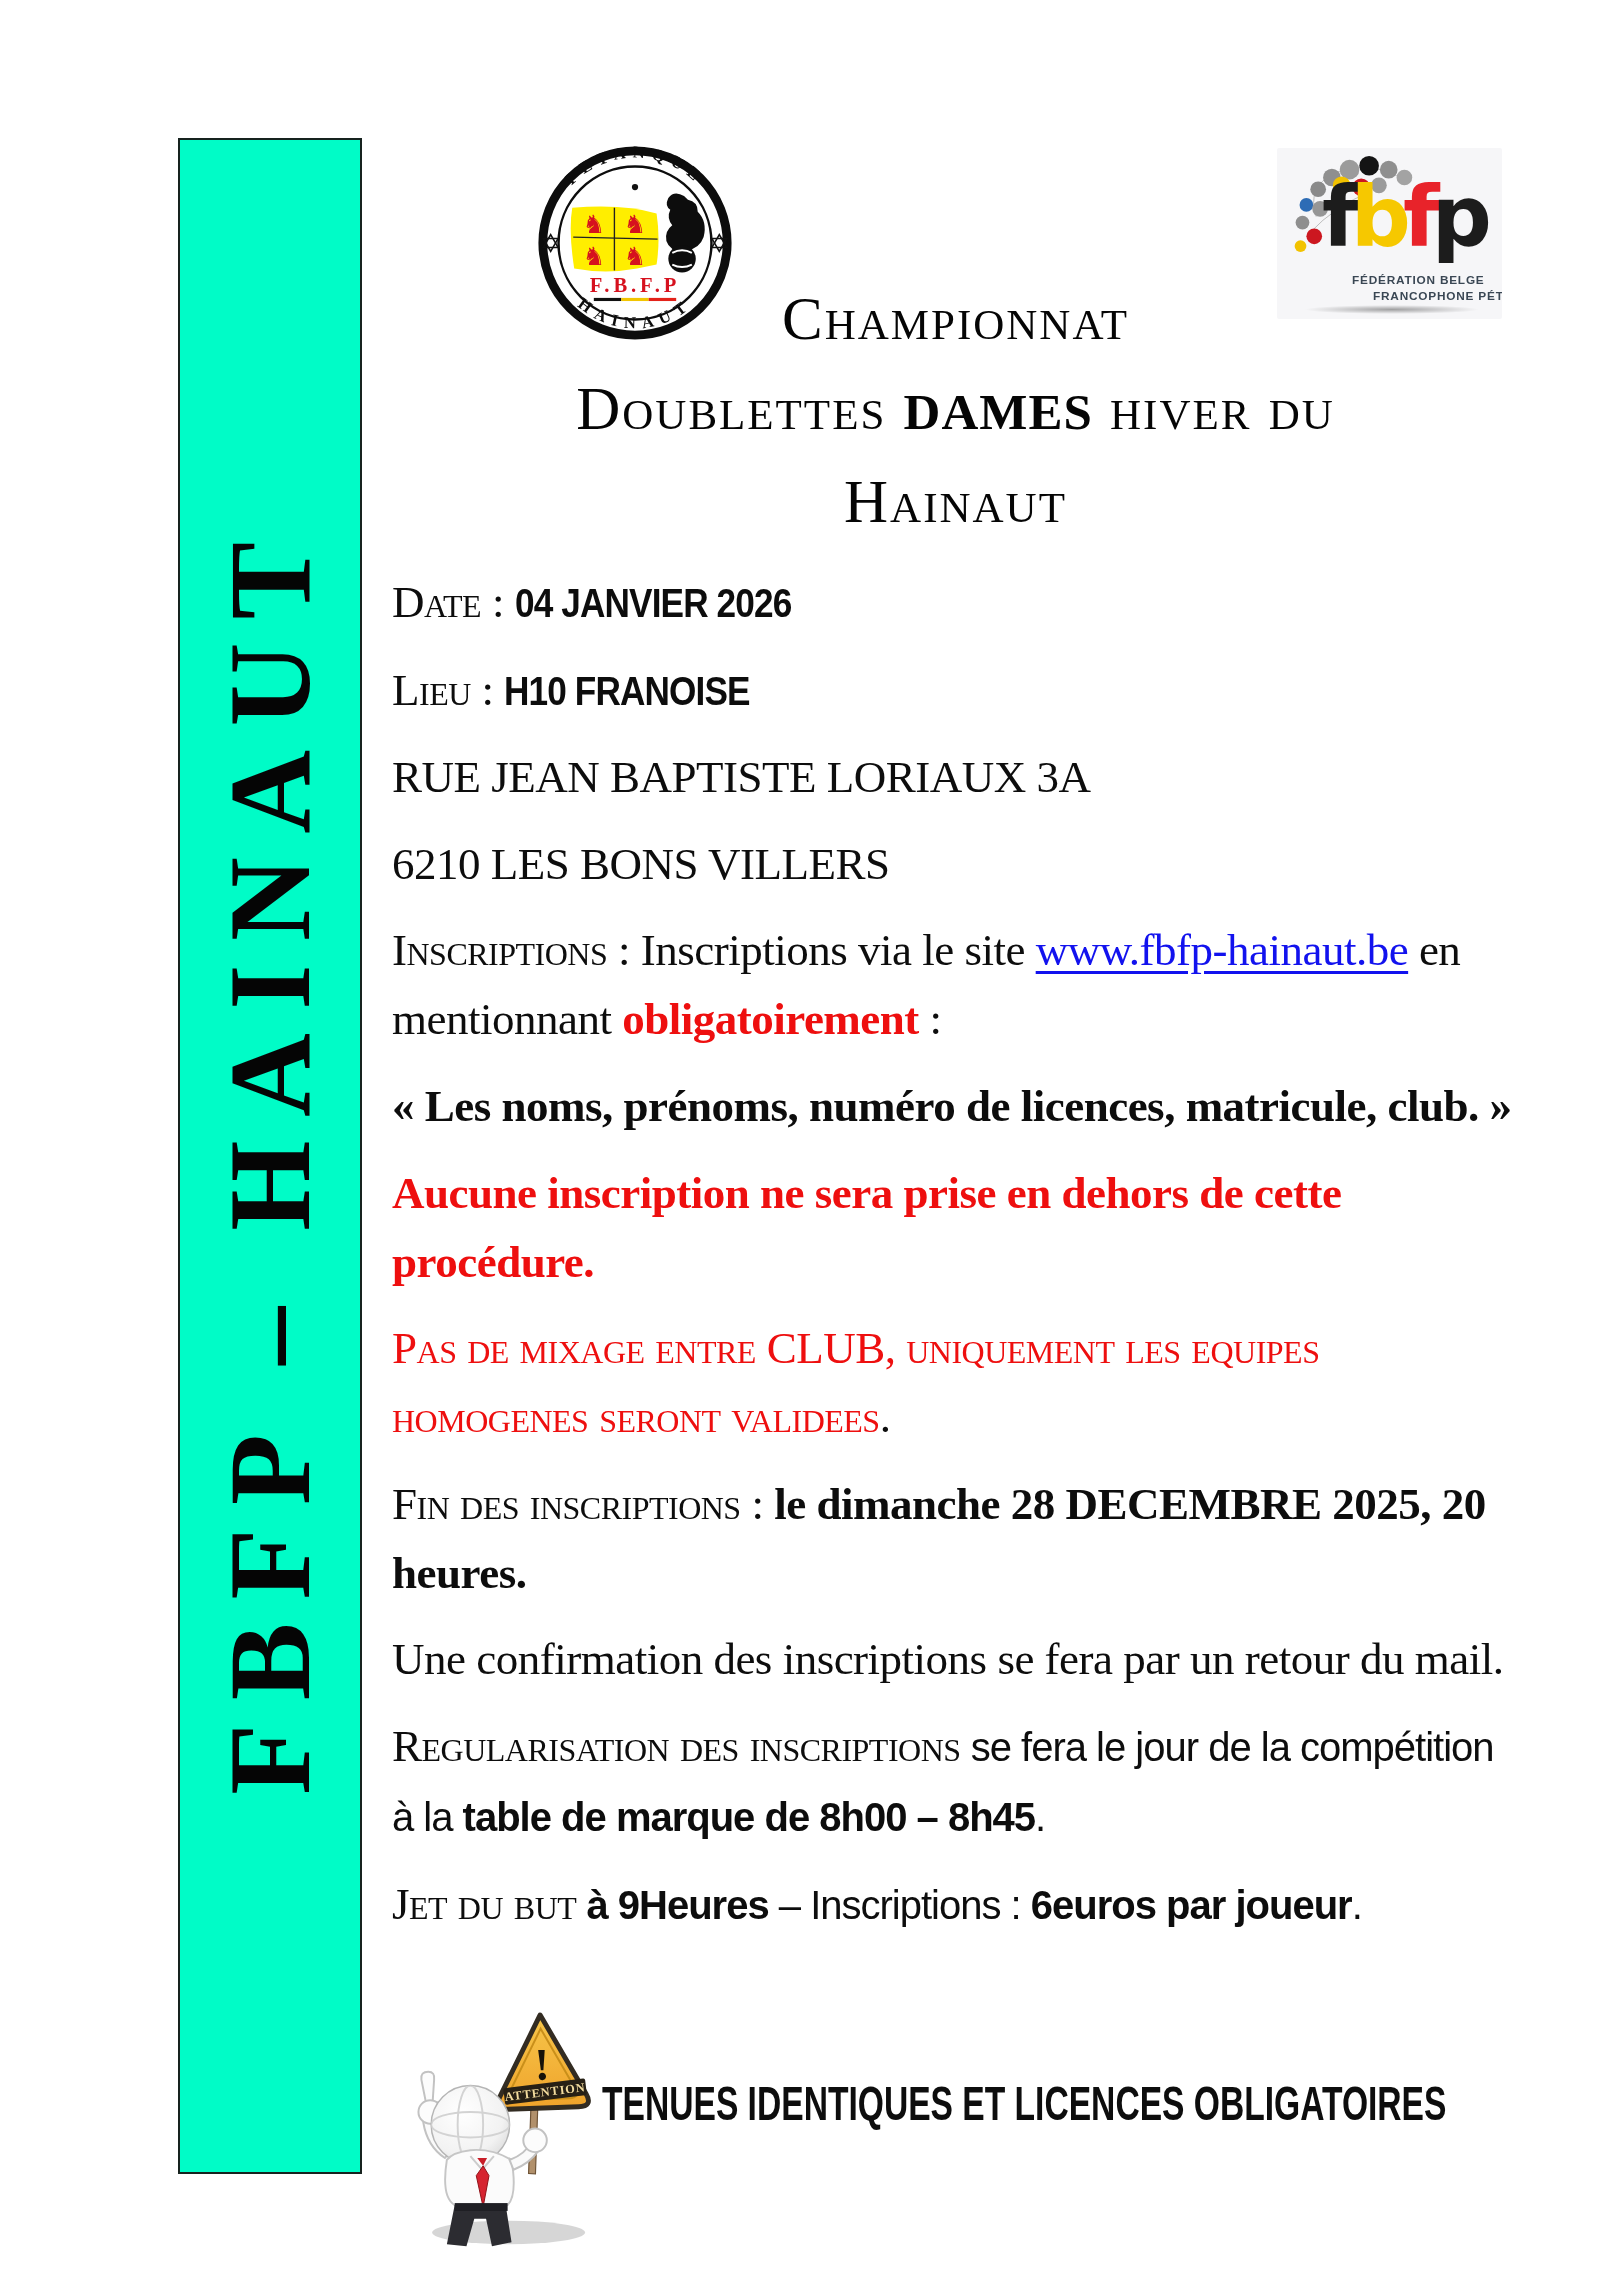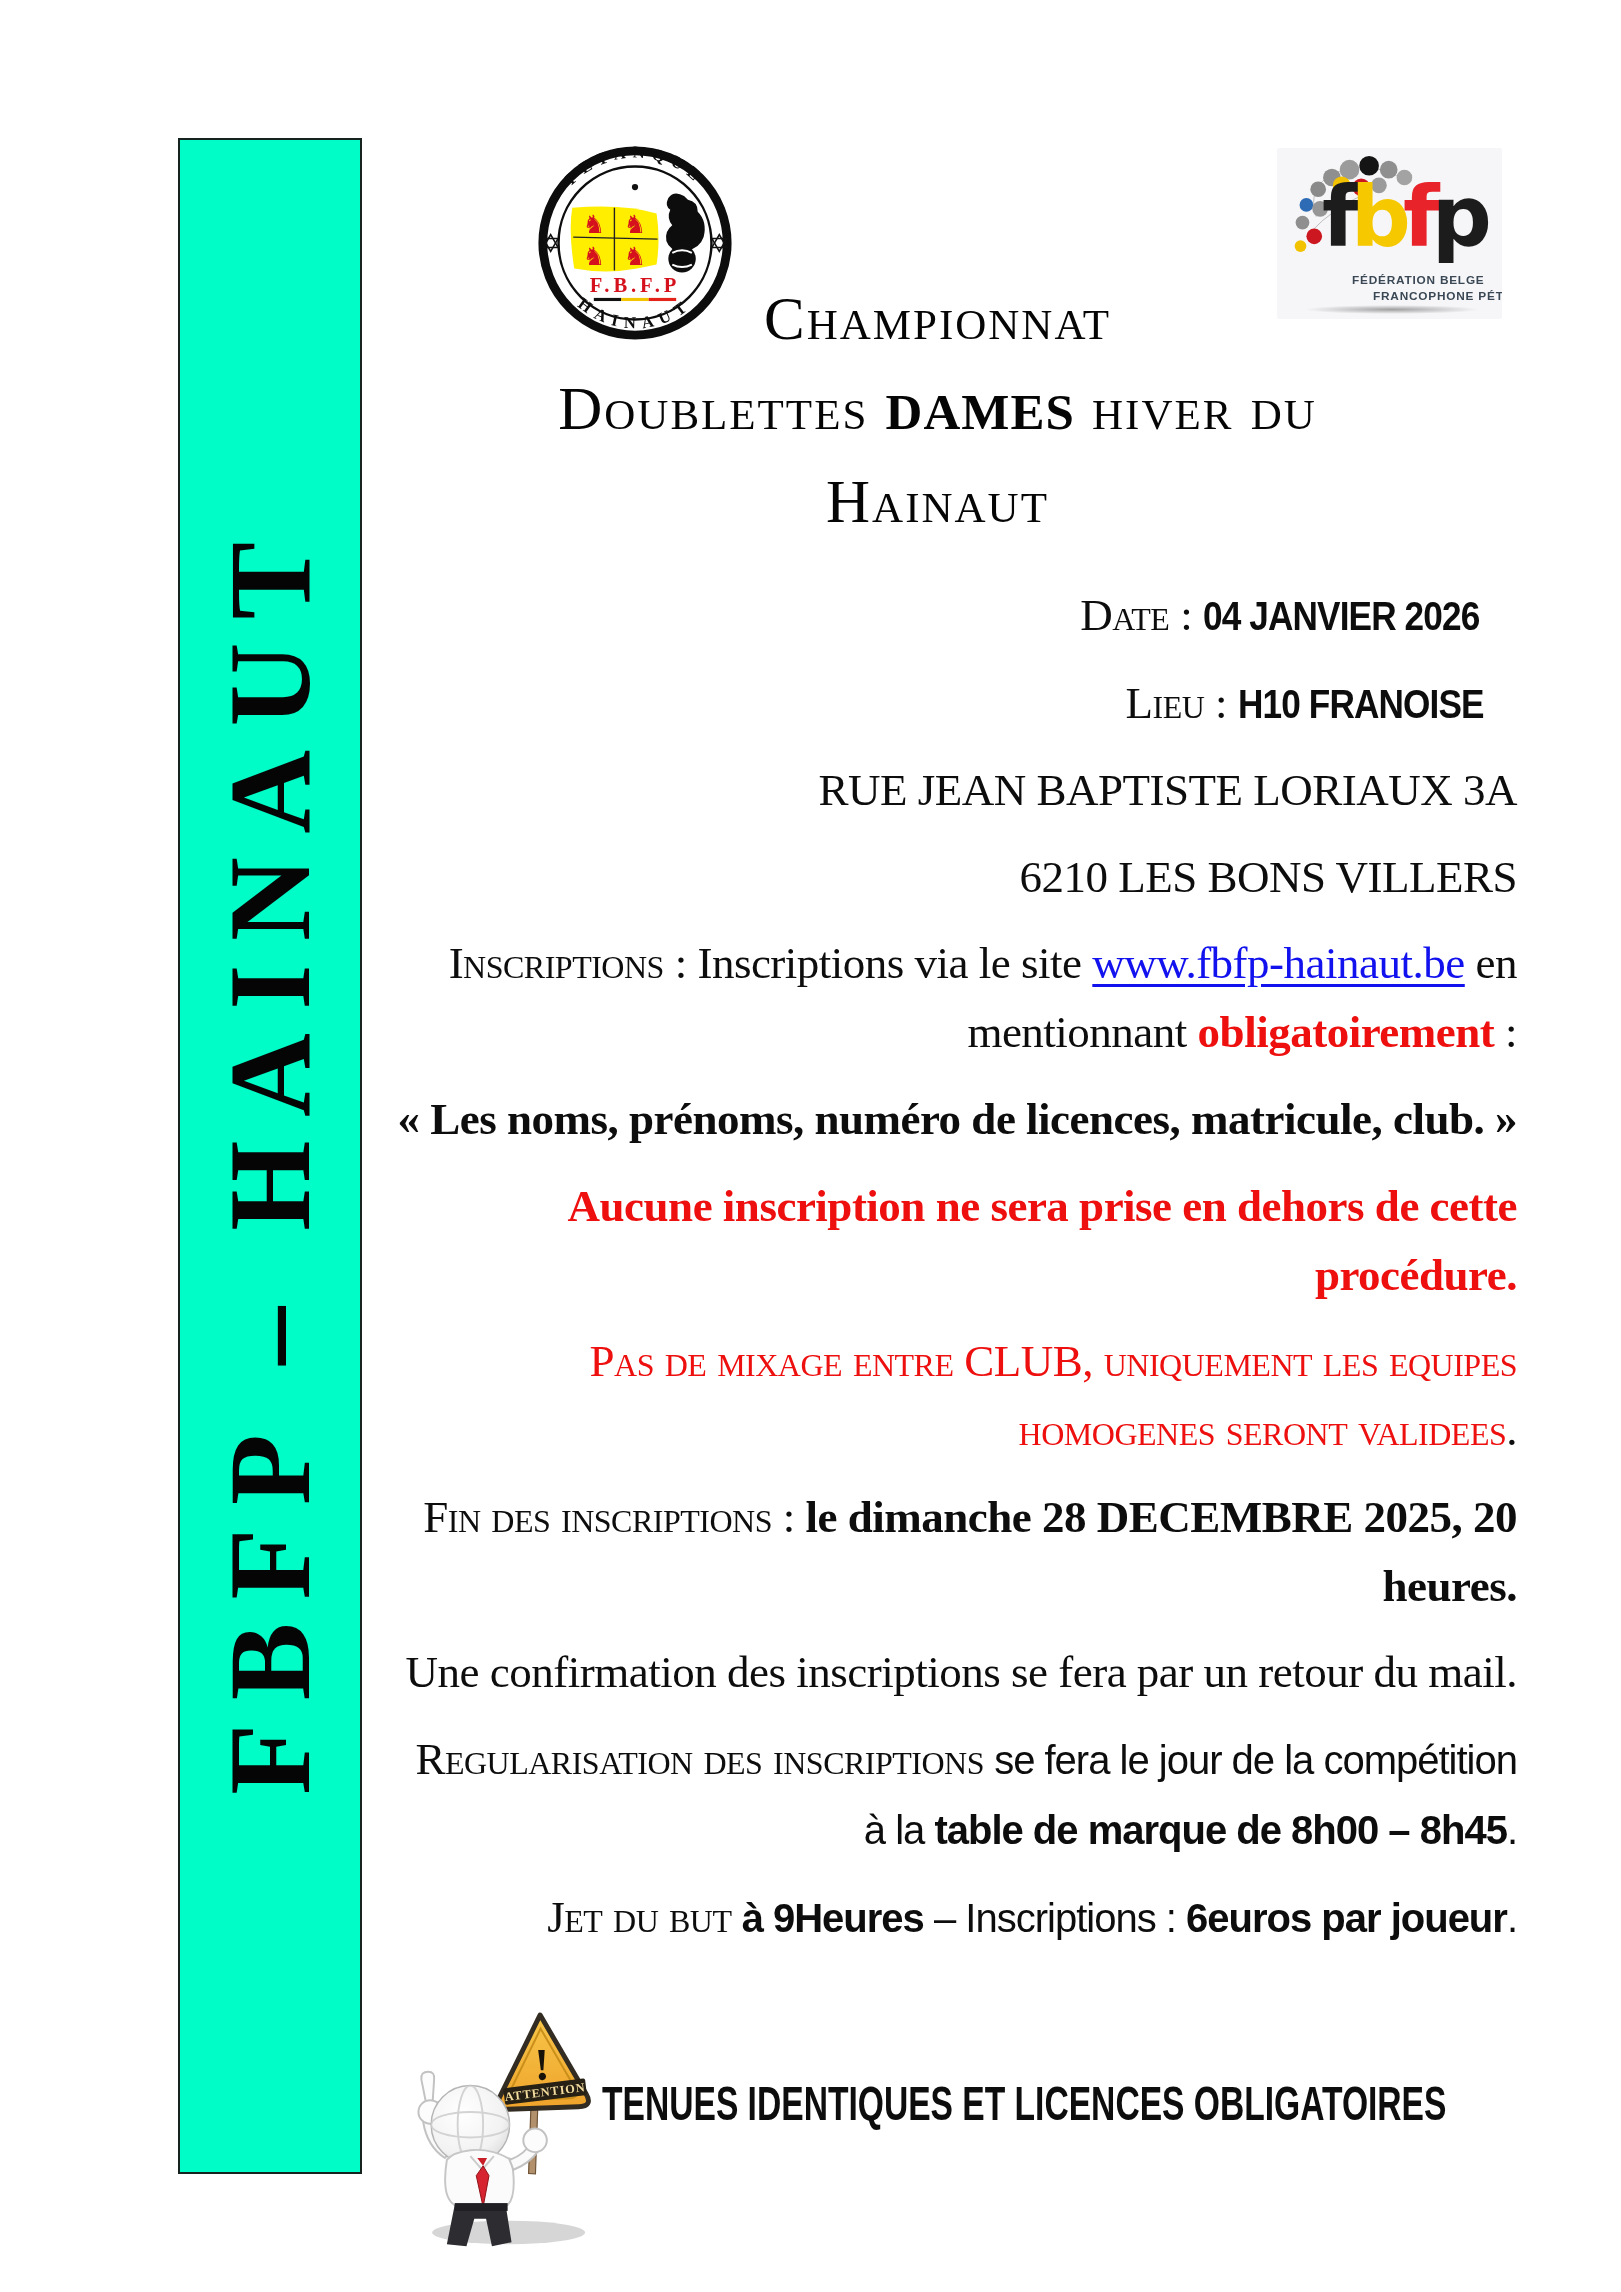--- a/index.html
+++ b/index.html
@@ -25,28 +25,28 @@
   .fbfp-word .l1,.fbfp-word .l4 { color:#1c1c1c; }
   .fbfp-word .l2 { color:#f6c800; }
   .fbfp-word .l3 { color:#e8232a; }
   .fbfp-cap { position:absolute; left:49px; font-family:"Liberation Sans", sans-serif;
               font-weight:bold; font-size:11.8px; letter-spacing:0.8px; color:#3a4754; white-space:nowrap; }
   .cap1 { top:125px;margin-left:26px; } .cap2 { top:141px;margin-left:47px; }
   .fbfp-shadow { position:absolute; left:27.4px; top:157px; width:176px; height:8.8px;
                  background:radial-gradient(ellipse at center, rgba(0,0,0,0.35) 0%, rgba(0,0,0,0) 70%); }
 
   
-  .title-block { position:absolute; left:375px; top:274px; width:1125px; text-align:center;
+  .title-block { position:absolute; left:393px; top:274px; width:1125px; text-align:center;
                  font-size:61px; line-height:90px; color:#050505; }
   .title-line { font-variant:small-caps; letter-spacing:2px; }
   .title-dames { font-variant:normal; font-weight:bold; font-size:51px; letter-spacing:1px; }
 
   
-  .content { position:absolute; left:392px; top:581px; width:1125px;
-             font-size:45px; line-height:69px; letter-spacing:-0.5px;text-align:right; }
+  .content { position:absolute; left:392px; top:568px; width:1125px;
+             font-size:45px; line-height:69px; letter-spacing:-0.5px; }
   .content p { margin:0 0 17.6px 0; }
   .sc { font-variant:small-caps; }
   .b  { font-weight:bold; }
   .red { color:#ee0f0f; }
   .sans  { font-family:"Liberation Sans", sans-serif; font-size:40px; letter-spacing:-1px; }
   .sansb { font-family:"Liberation Sans", sans-serif; font-size:40px; letter-spacing:-1px; font-weight:bold; }
   .vcond { display:inline-block; transform:scaleX(0.88); transform-origin:0 78%; }
   .link { color:#1212ee; font-weight:normal; text-decoration:underline; text-decoration-thickness:2.9px; text-underline-offset:5.9px; }
   .nowrap { white-space:nowrap; }
 

